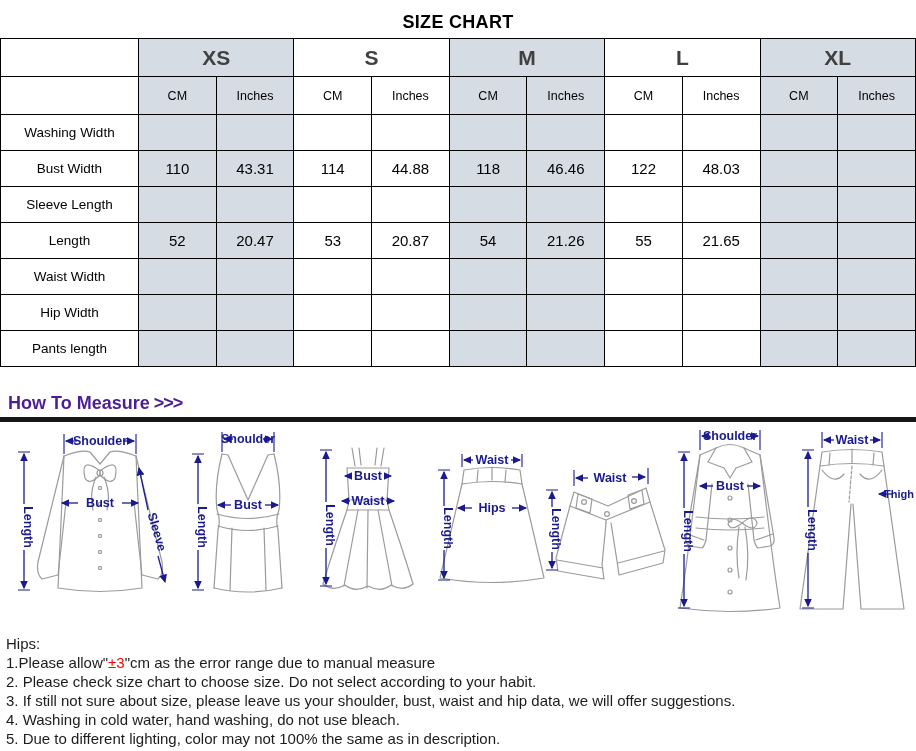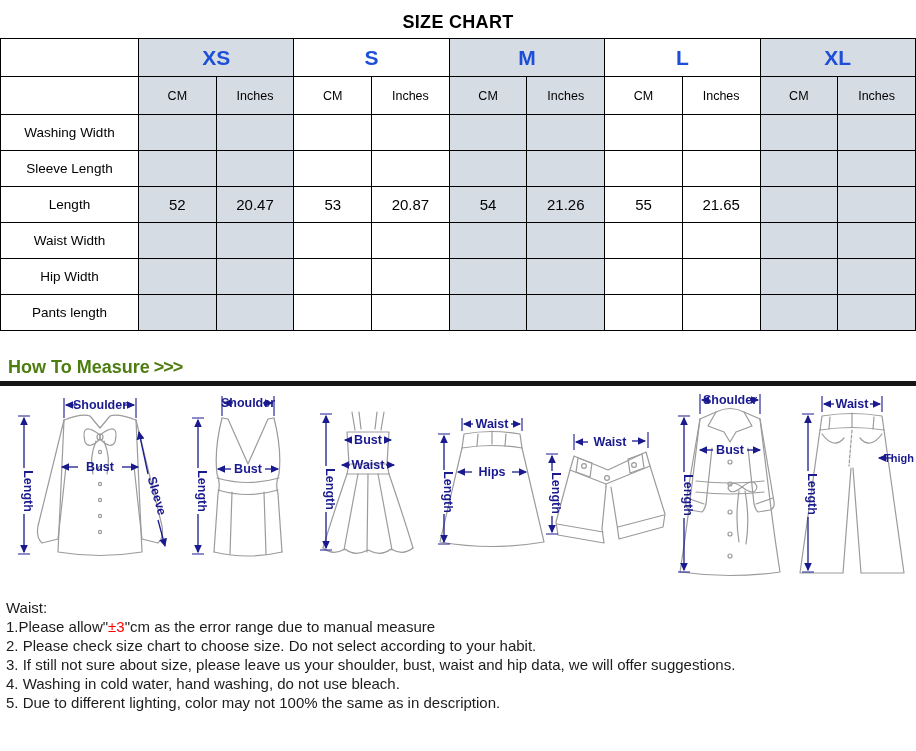--- a/index.html
+++ b/index.html
@@ -3,26 +3,26 @@
 <meta charset="utf-8">
 <style>
   html,body{margin:0;padding:0}
   body{width:916px;height:751px;background:#fff;overflow:hidden;
        font-family:"Liberation Sans",sans-serif;color:#000;position:relative}
   .title{height:38px;box-sizing:border-box;padding-top:12px;text-align:center;
          font-size:18px;font-weight:bold;letter-spacing:.3px}
   table{border-collapse:collapse;table-layout:fixed;width:916px}
   col.c0{width:138px}
   th,td{border:1px solid #000;text-align:center;vertical-align:middle;padding:0;overflow:hidden}
-  th.sz{font-size:21px;font-weight:bold;color:#1d4ed8;height:37px}
+  th.sz{font-size:21px;font-weight:bold;color:#404040;height:37px}
   th.uh{font-size:12.5px;font-weight:normal;height:37px}
   td.rl{font-size:13.5px;height:35px;font-weight:normal}
   td.dv{font-size:15px}
   .g{background:#D6DCE4}
-  .htm{margin:26px 0 0 8px;height:22px;font-size:18px;font-weight:bold;color:#4d7c0f}
+  .htm{margin:26px 0 0 8px;height:22px;font-size:18px;font-weight:bold;color:#4c1d95}
   .htm .chev{letter-spacing:-1px;margin-left:4px}
   .rule{height:5px;background:#161616;margin-top:2px}
   .notes{margin:10px 0 0 6px;font-size:15px;line-height:19px;color:#1c1c1c}
   .red{color:#FF0000}
   svg .gl{stroke:#9b9b9b;stroke-width:1.2;fill:none;stroke-linecap:round;stroke-linejoin:round}
   svg .ml{stroke:#1A1A8F;stroke-width:1.3;fill:none}
   svg .tk{stroke:#1A1A8F;stroke-width:1.1;fill:none}
   svg text.lb{fill:#1A1A8F;font-family:"Liberation Sans",sans-serif;font-size:12.5px;
               font-weight:bold;text-anchor:middle}
   svg text.lbs{font-size:11px}
@@ -73,20 +73,33 @@
   <tr>
     <td class="rl">Washing Width</td>
     <td class="dv g"></td>
     <td class="dv g"></td>
     <td class="dv"></td>
     <td class="dv"></td>
     <td class="dv g"></td>
     <td class="dv g"></td>
     <td class="dv"></td>
     <td class="dv"></td>
+    <td class="dv g"></td>
+    <td class="dv g"></td>
+  </tr>
+  <tr>
+    <td class="rl">Bust Width</td>
+    <td class="dv g">110</td>
+    <td class="dv g">43.31</td>
+    <td class="dv">114</td>
+    <td class="dv">44.88</td>
+    <td class="dv g">118</td>
+    <td class="dv g">46.46</td>
+    <td class="dv">122</td>
+    <td class="dv">48.03</td>
     <td class="dv g"></td>
     <td class="dv g"></td>
   </tr>
   <tr>
     <td class="rl">Sleeve Length</td>
     <td class="dv g"></td>
     <td class="dv g"></td>
     <td class="dv"></td>
     <td class="dv"></td>
     <td class="dv g"></td>
@@ -313,21 +326,21 @@
     <path class="tk" d="M802,28 H814 M802,186 H814"></path>
     <path class="ml" d="M808,85 L808,30" marker-end="url(#ah)"></path>
     <path class="ml" d="M808,131 L808,184" marker-end="url(#ah)"></path>
     <text class="lb" x="808" y="108" transform="rotate(90 808 108)">Length</text>
     <path class="ml" d="M893,72 L879,72" marker-end="url(#ah)"></path>
     <text class="lb lbs" x="899" y="76">Thigh</text>
   </g>
 </svg>
 
 <div class="notes">
-  <div>Waist:</div>
+  <div>Hips:</div>
   <div><span>1.Please allow"</span><span class="red">±3</span><span>"cm as the error range due to manual measure</span></div>
   <div>2. Please check size chart to choose size. Do not select according to your habit.</div>
   <div>3. If still not sure about size, please leave us your shoulder, bust, waist and hip data, we will offer suggestions.</div>
   <div>4. Washing in cold water, hand washing, do not use bleach.</div>
   <div>5. Due to different lighting, color may not 100% the same as in description.</div>
 </div>
 
 
 
 

